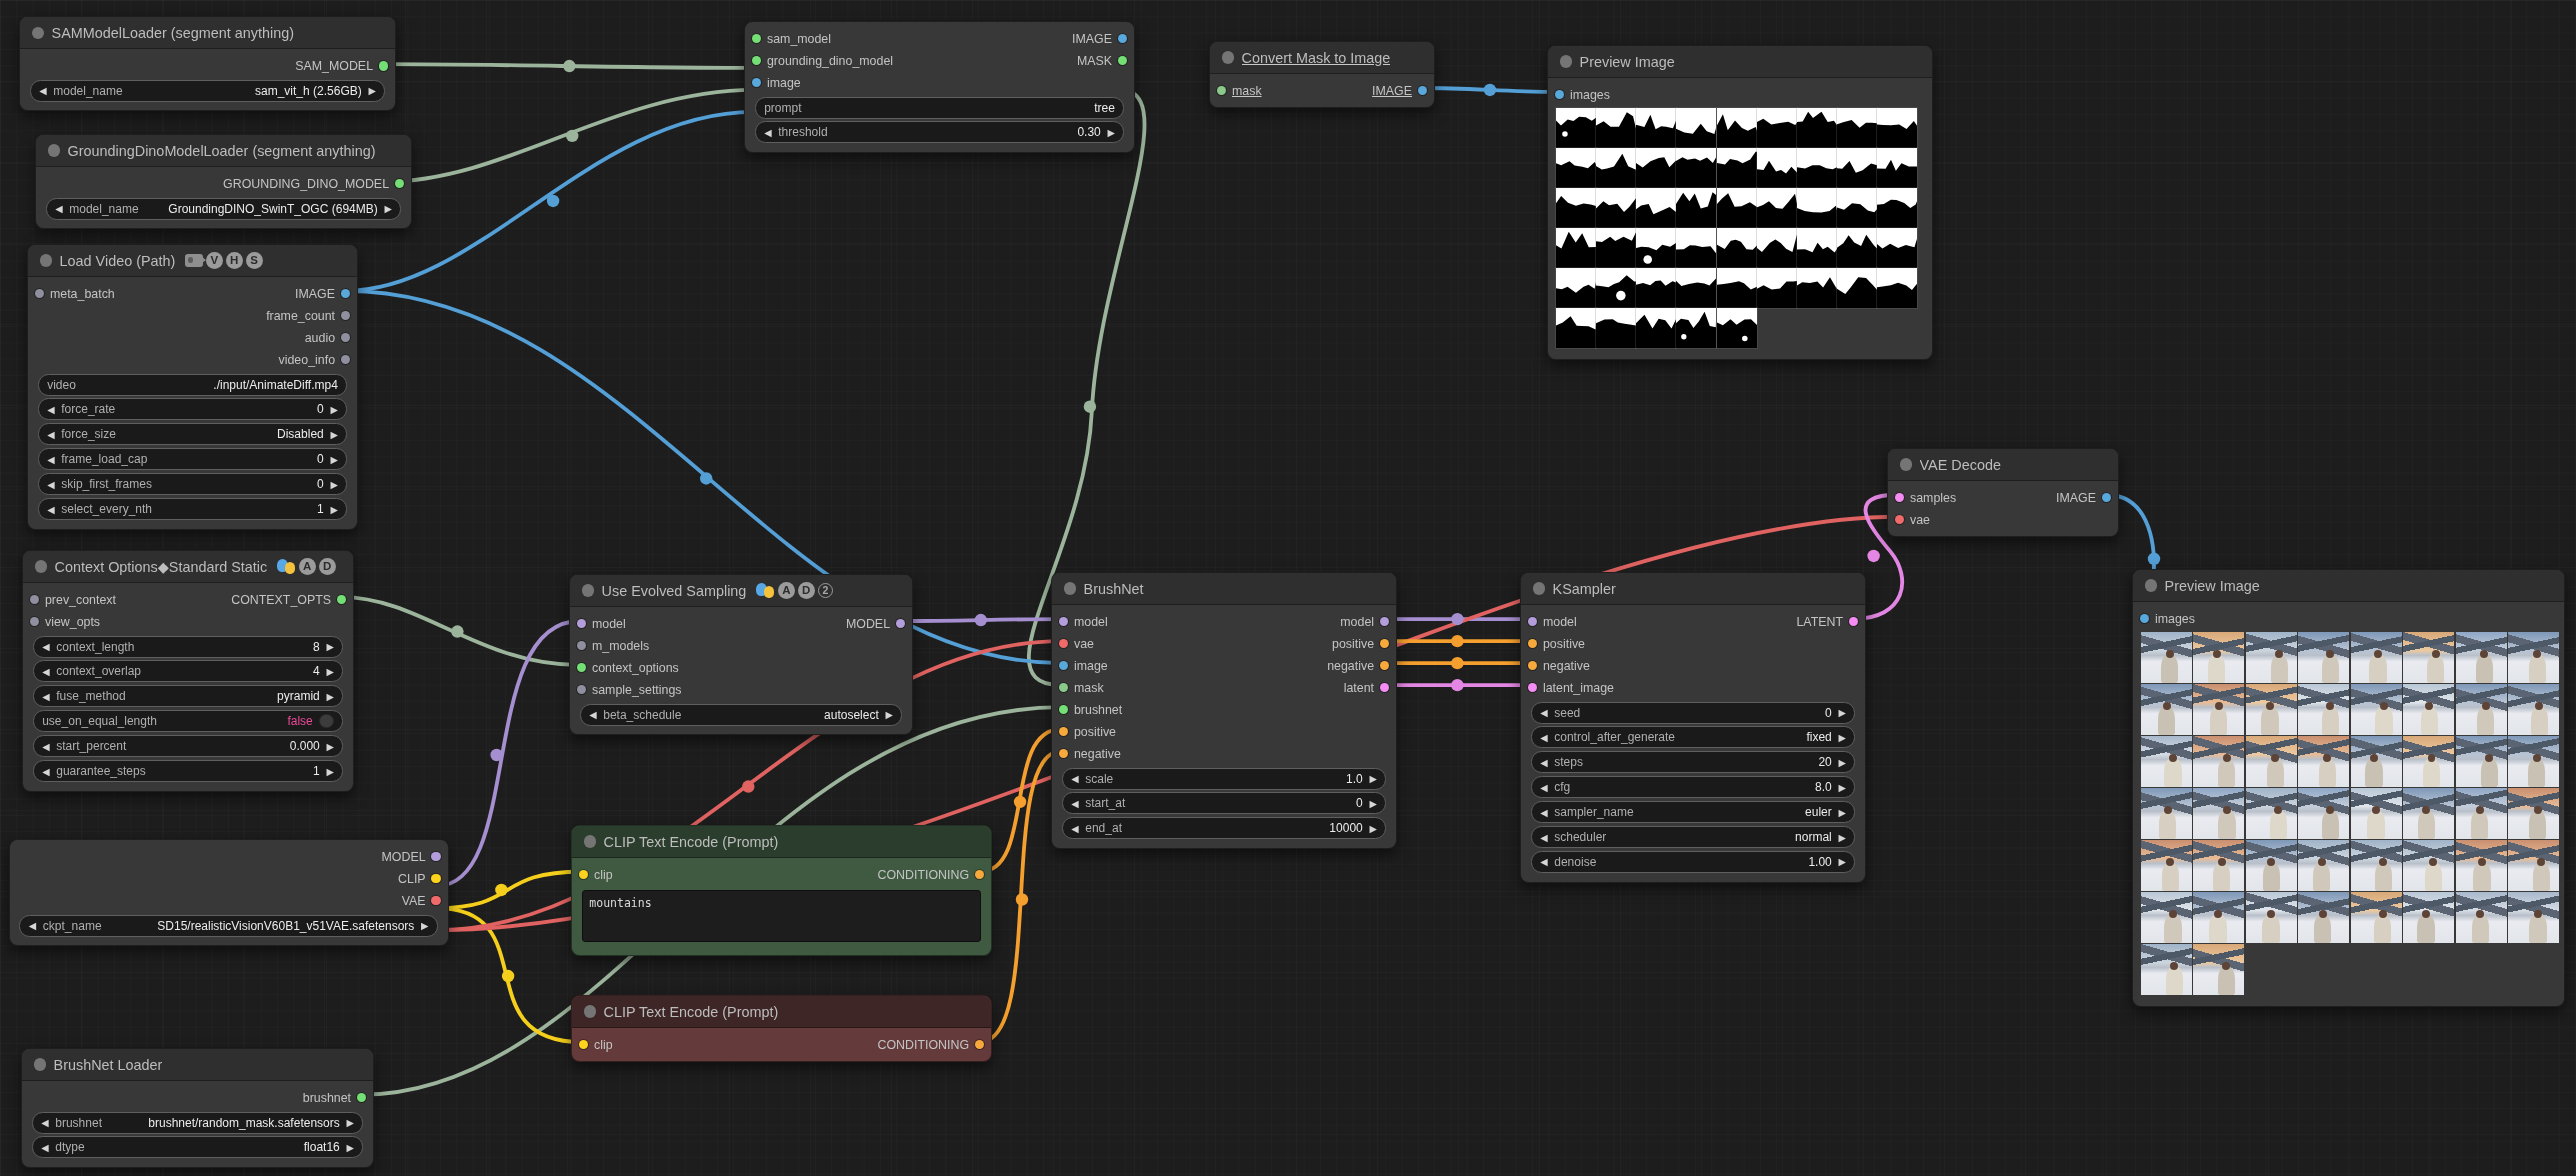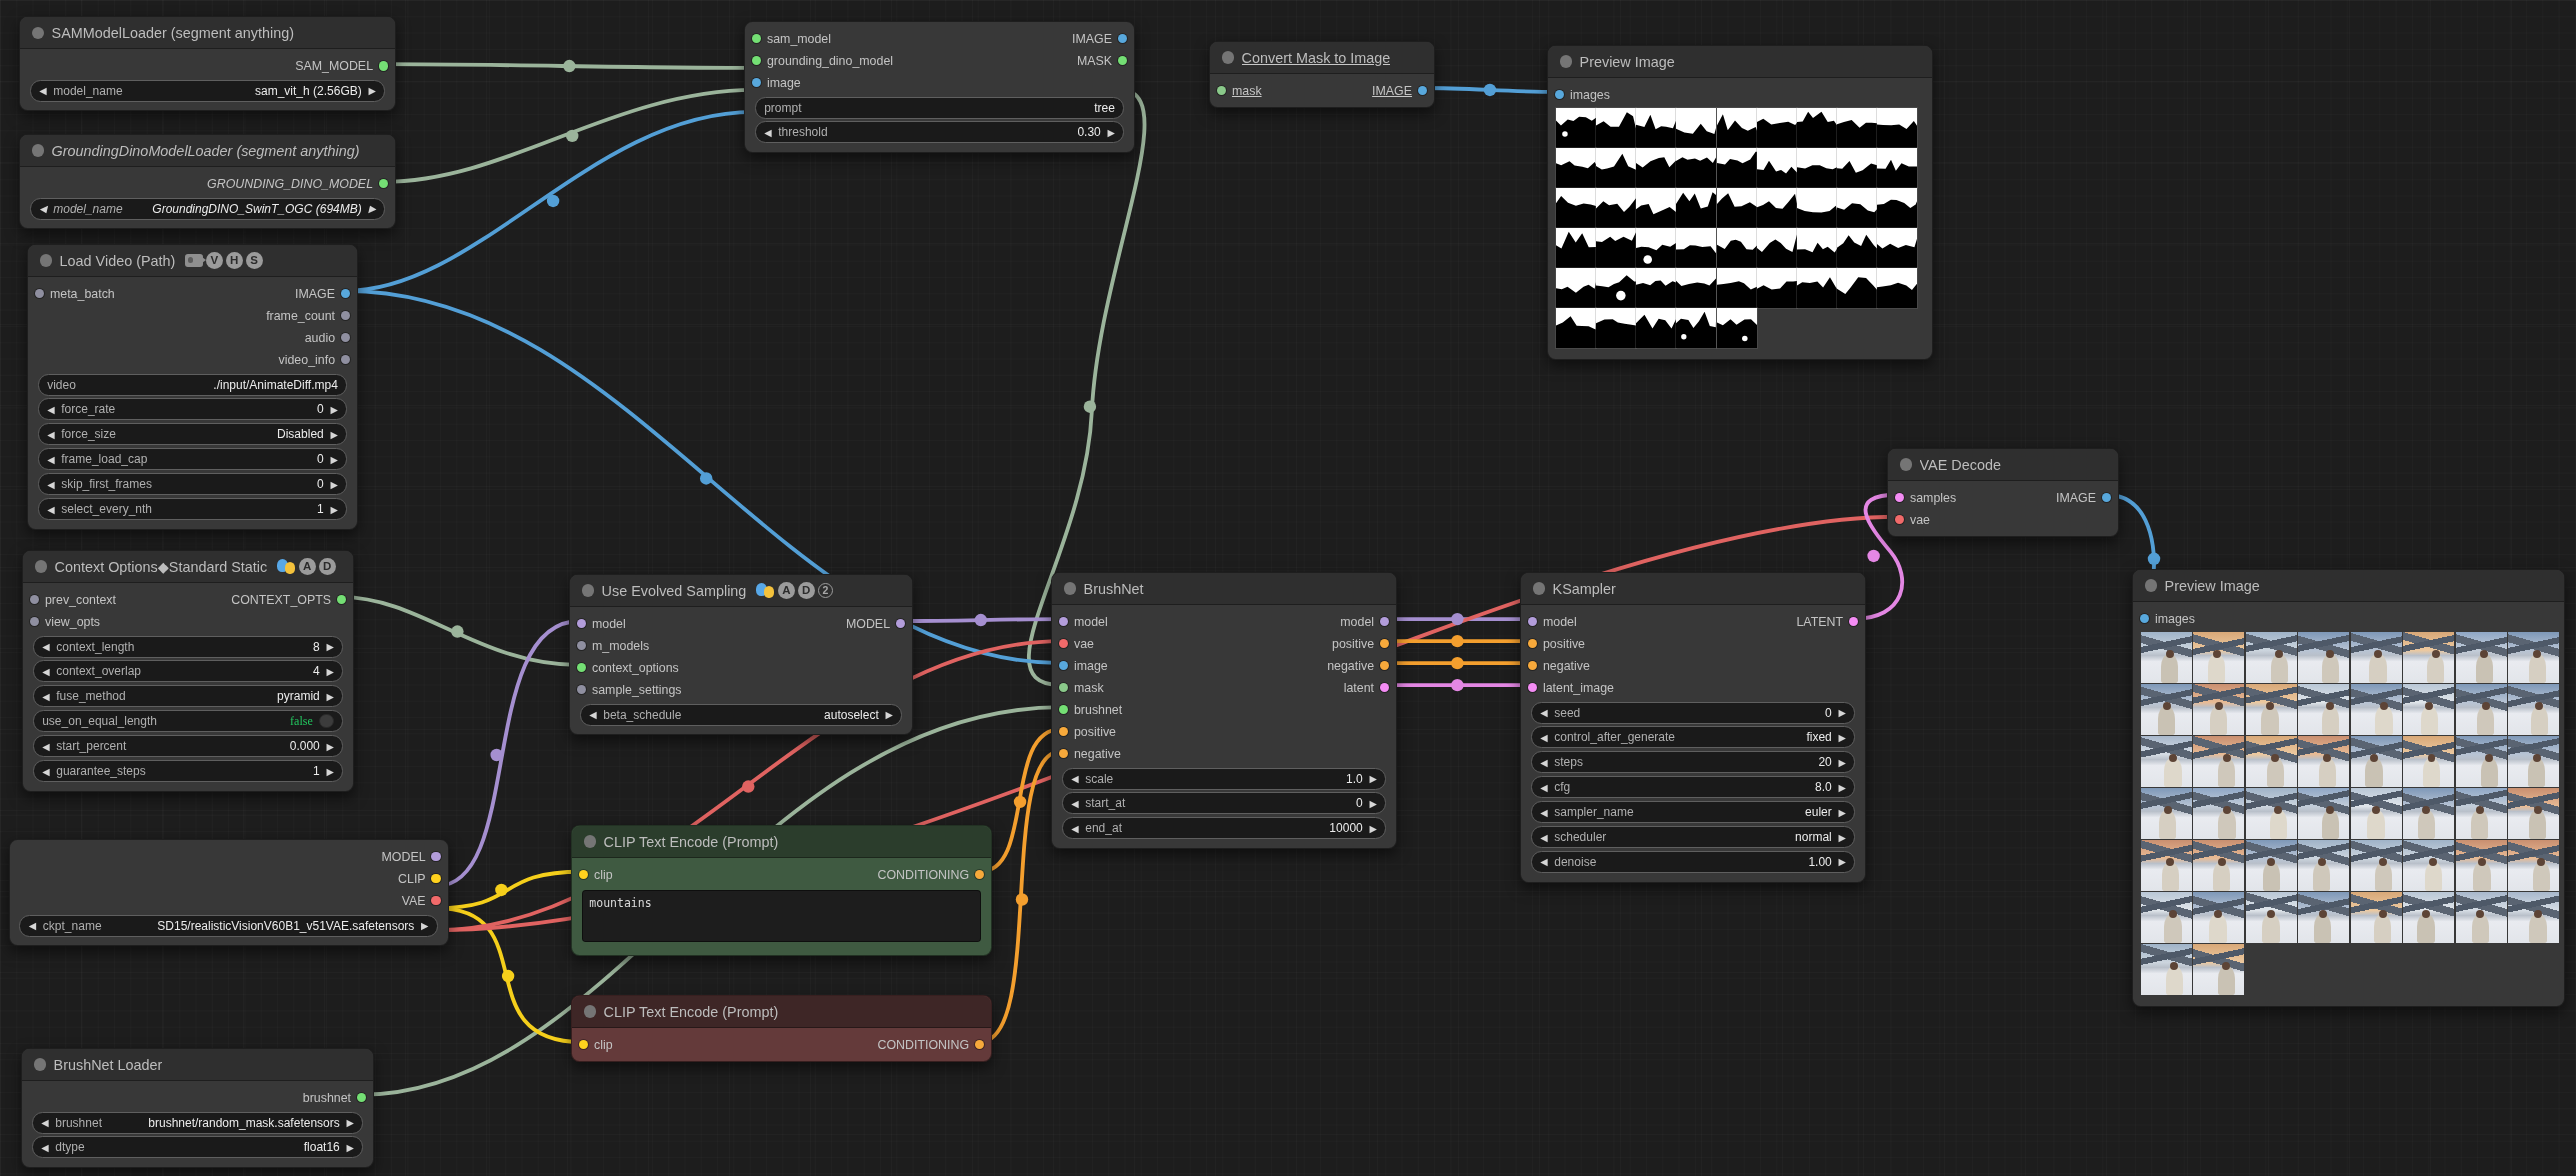--- a/index.html
+++ b/index.html
@@ -51,21 +51,21 @@
   .c-latent{background:#f48cf4;}
   .widget{
     height:20px;margin:2.9px 9.6px;border-radius:10.5px;background:#1a1a1a;
     border:1px solid #5f5f5f;display:flex;align-items:center;gap:6.7px;
     padding:0 8.6px;font-size:12px;color:#b4b4b4;
   }
   .warrow{color:#d6d6d6;font-size:9.6px;flex:0 0 auto;cursor:pointer;}
   .wlabel{white-space:nowrap;color:#b0b0b0;}
   .wvalue{margin-left:auto;color:#ececec;white-space:nowrap;}
   .wtoggle{width:12.4px;height:12.4px;border-radius:50%;background:#3c3c3c;border:1px solid #2a2a2a;flex:0 0 auto;}
-  .dim{color:#22c55e;font-family:Liberation Serif, serif;}
+  .dim{color:#ec4899;}
   .node-green{background:#3f5a41;}
   .node-green .ntitle{background:#2b3d2c;}
   .node-red{background:#643a3a;}
   .node-red .ntitle{background:#3e2626;}
   .textbox{
     margin:4.8px 9.6px 7.7px 9.6px;background:#1d1d1d;border:1px solid rgba(0,0,0,.5);
     border-radius:3.8px;padding:4.8px 6.7px;font-family:"DejaVu Sans Mono", monospace;
     font-size:11.5px;color:#dadada;overflow:hidden;
   }
   .textbox.placeholder{color:#858585;}
@@ -149,21 +149,21 @@
         </div>
     <div class="widget">
           <span class="warrow">◀</span>
           <span class="wlabel">model_name</span>
           <span class="wvalue">sam_vit_h (2.56GB)</span>
           <span class="warrow">▶</span>
         </div>
   </div>
 </div>
 
-<div class="node" style="left:19px;top:134px;width:375px;font-style:italic;">
+<div class="node" style="left:35px;top:134px;width:375px;">
   <div class="ntitle">
     <span class="tdot"></span>
     <span class="ttext">GroundingDinoModelLoader (segment anything)</span>
   </div>
   <div class="nbody">
     <div class="row">
           <span class="pin"></span>
       <span class="pin">
             <b class="plabel">GROUNDING_DINO_MODEL</b>
             <i class="dot c-green"></i>

